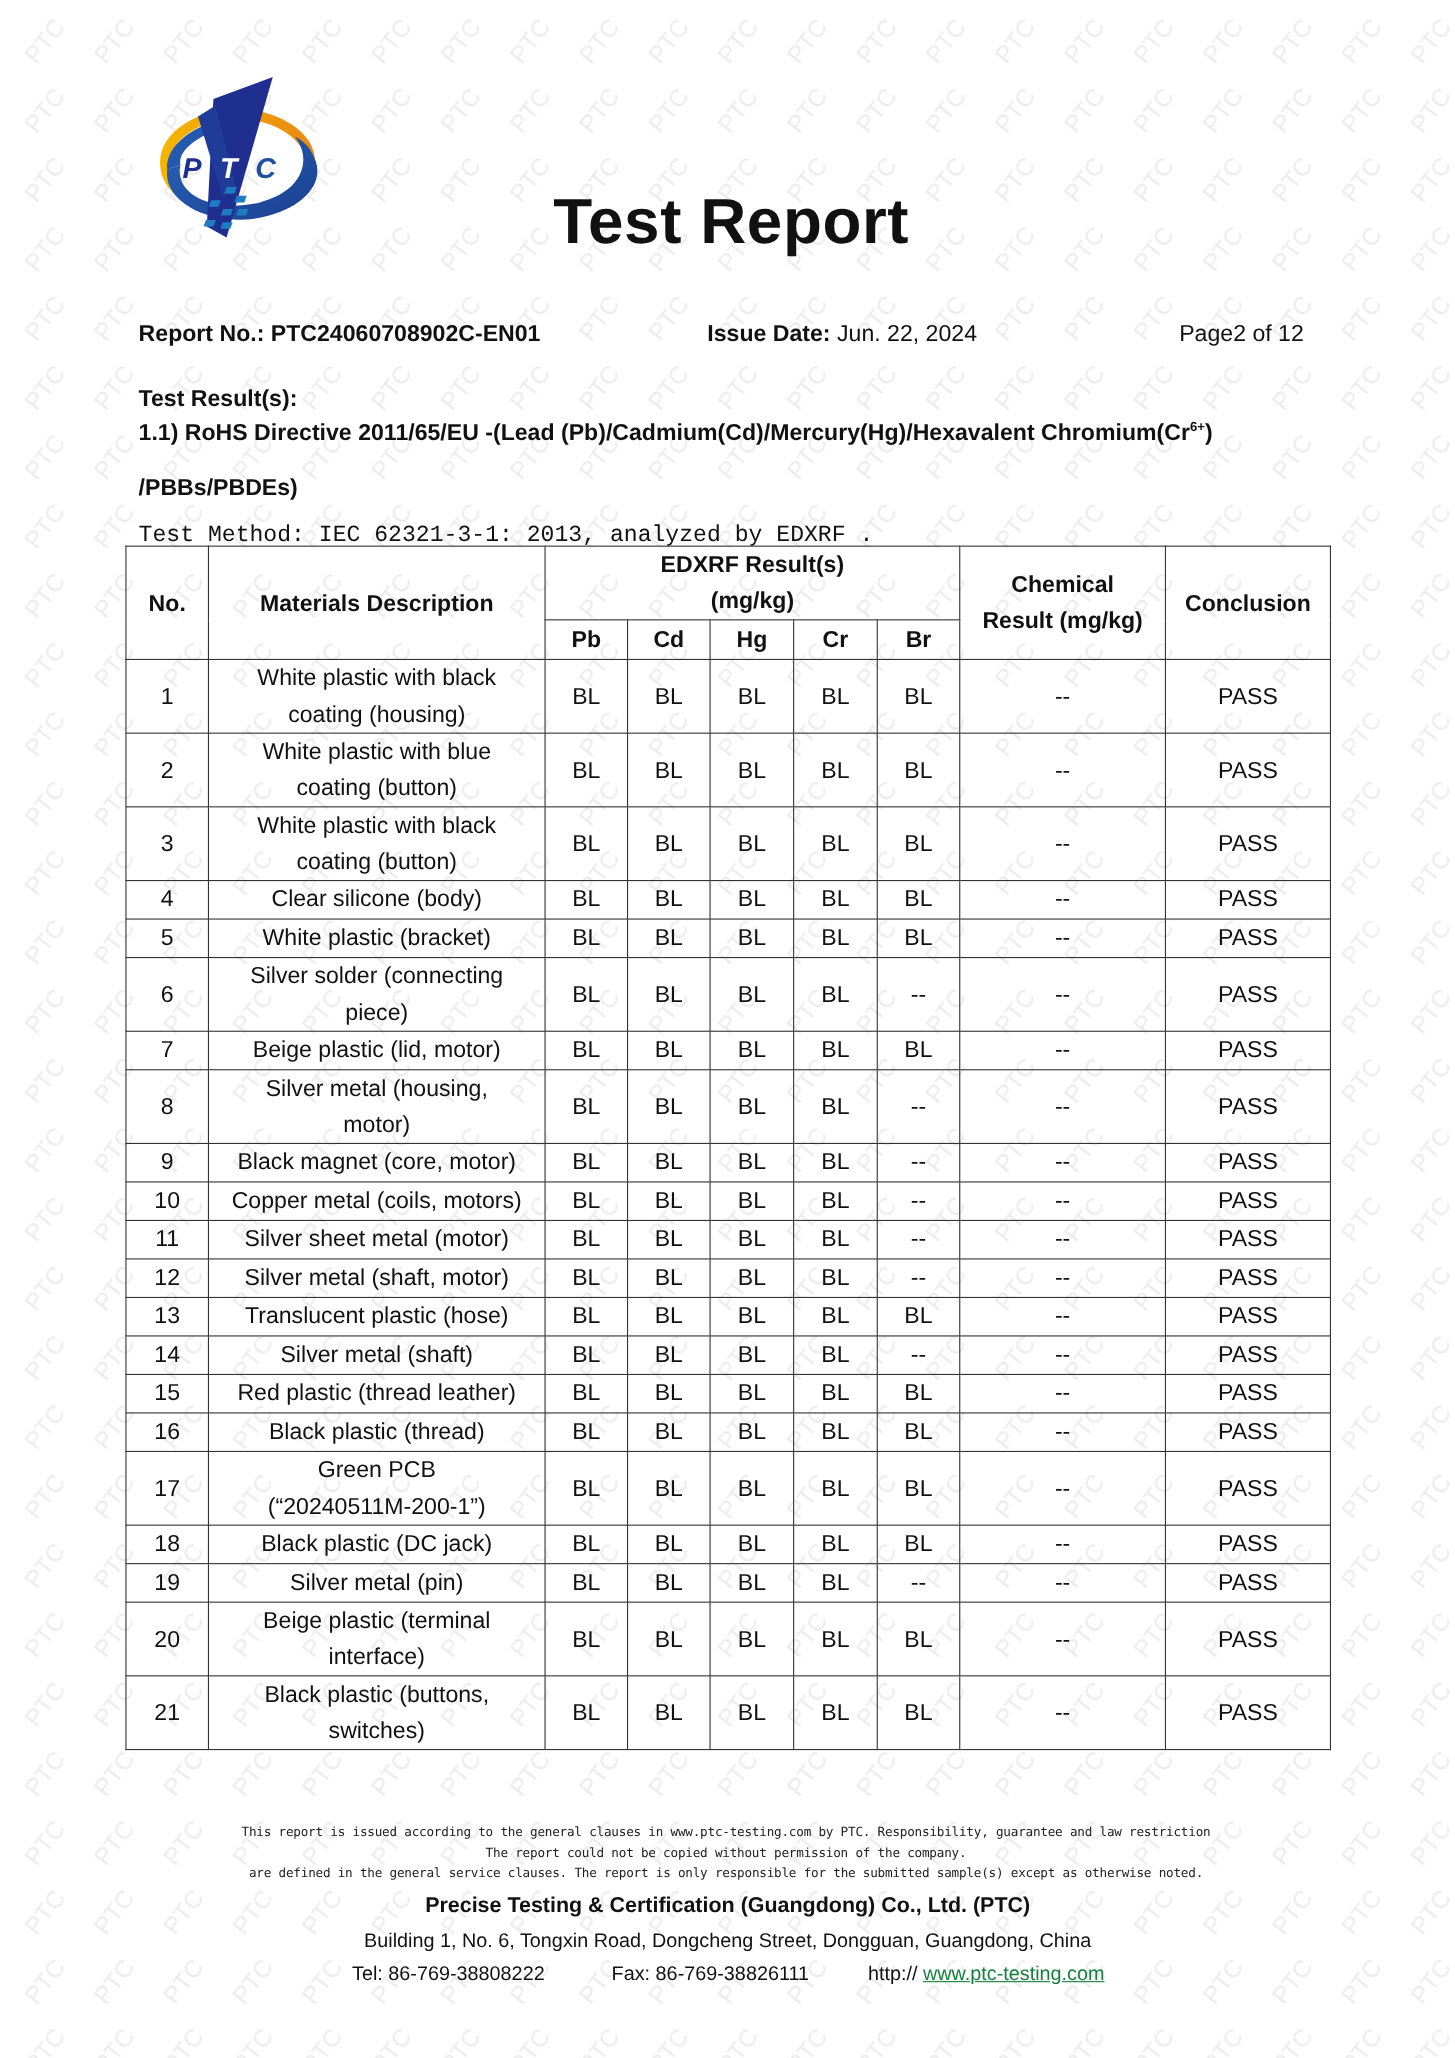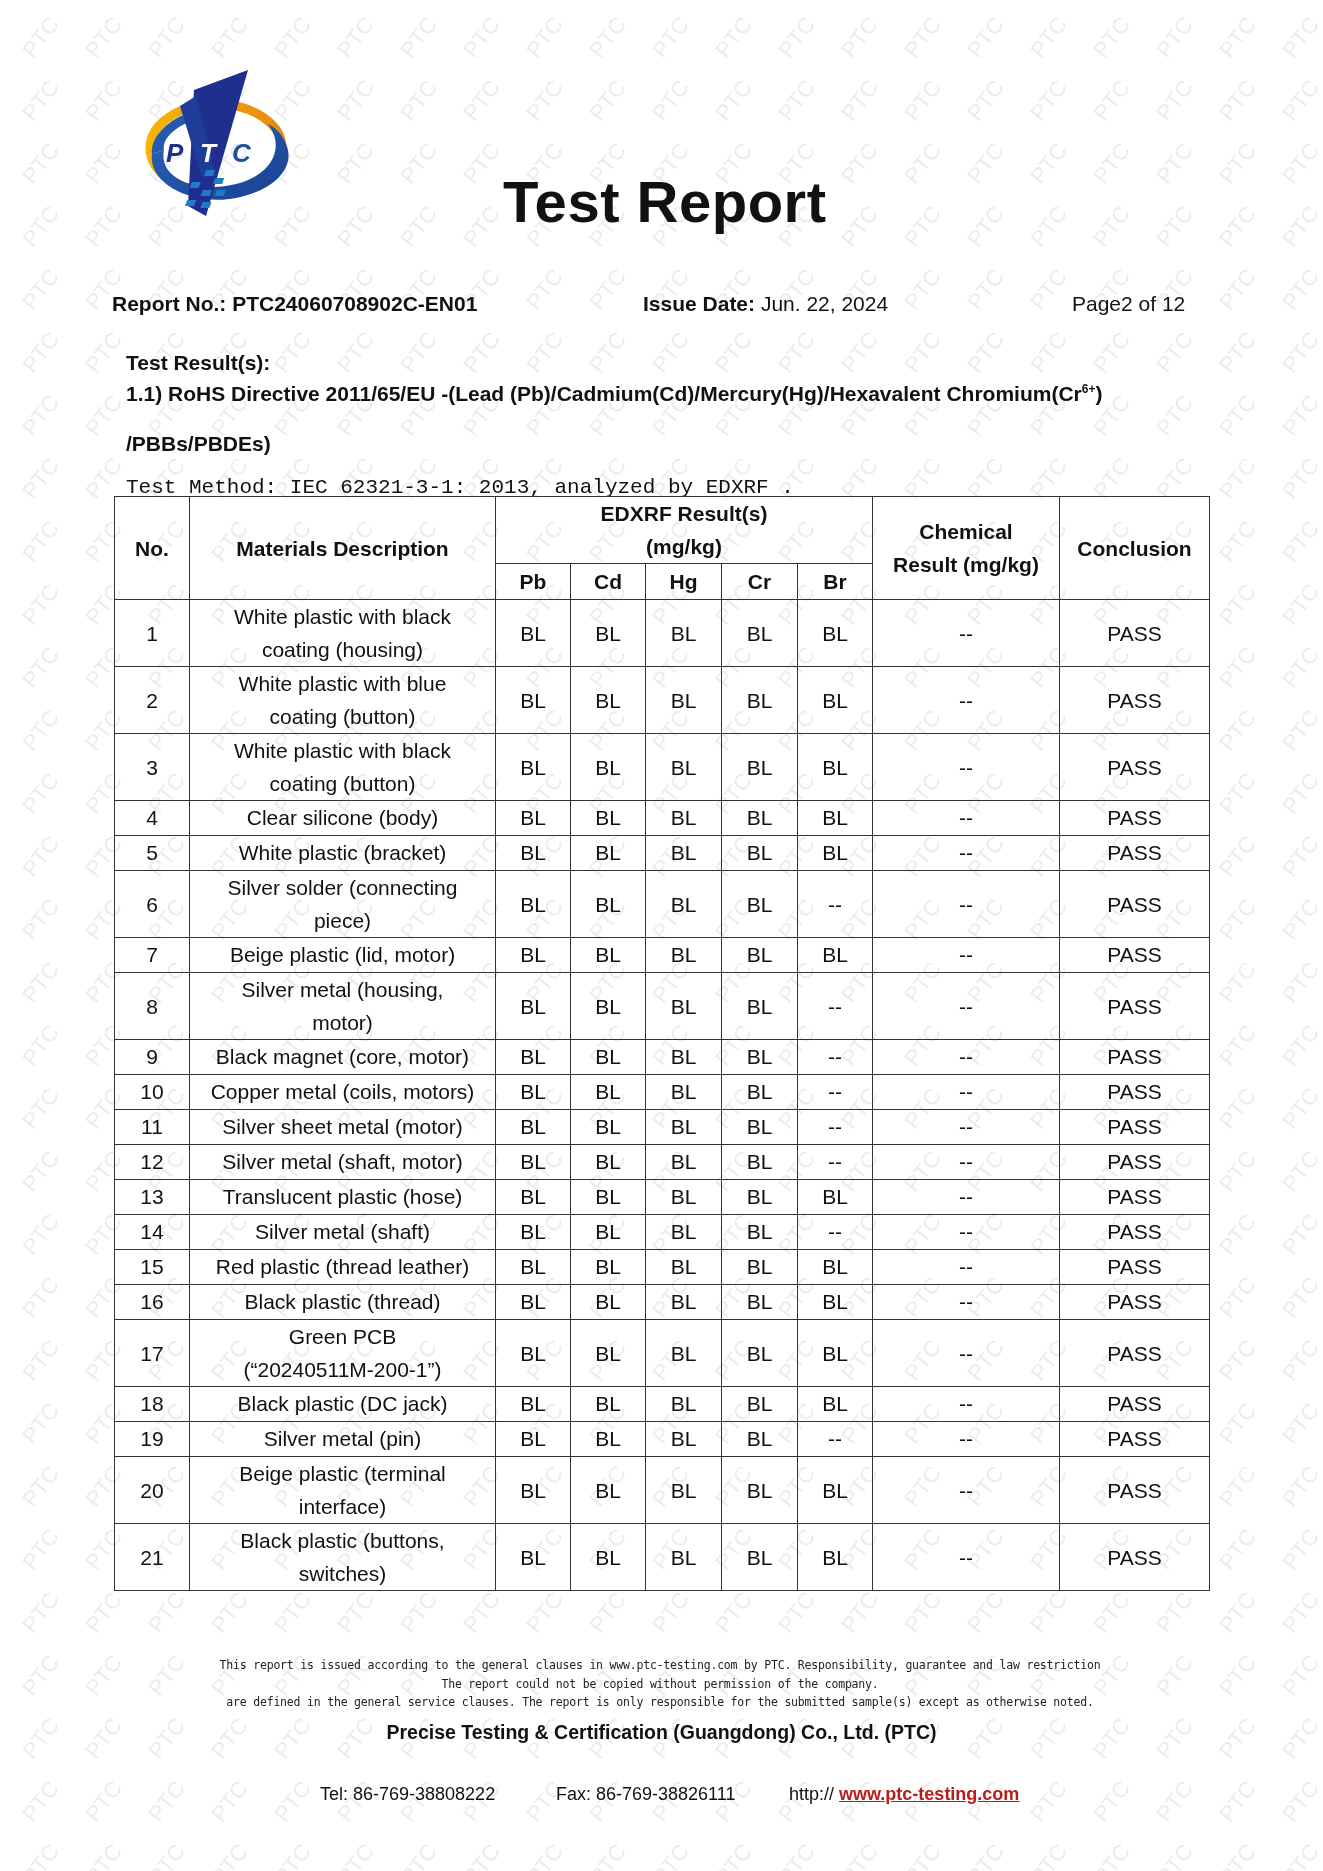--- a/index.html
+++ b/index.html
@@ -16,21 +16,21 @@
   .page { position: absolute; inset: 0; z-index: 1; }
 
   .logo { position: absolute; left: 136px; top: 66px; width: 165px; height: 152px; }
   .title {
     position: absolute; left: 503px; top: 168px; width: 320px;
     font-size: 58px; font-weight: bold; letter-spacing: 0.5px; white-space: nowrap;
   }
 
   .meta-row { position: absolute; top: 292px; font-size: 21px; white-space: nowrap; }
   .meta-row b { font-weight: bold; }
-  .report-no { left: 112px; }
+  .report-no { left: 126px; }
   .issue-date { left: 643px; text-align: right; }
   .page-num { left: 1072px; }
 
   .section { position: absolute; left: 126px; font-size: 21px; white-space: nowrap; }
   .sec-head { top: 351px; font-weight: bold; }
   .sec-title1 { top: 382px; font-weight: bold; }
   .sec-title2 { top: 432px; font-weight: bold; }
   .sec-method { top: 476px; font-family: Liberation Mono, monospace; }
   sup { font-size: 12px; vertical-align: 8px; line-height: 0; }
 
@@ -58,21 +58,21 @@
     font-size: 19.5px; font-weight: bold;
   }
   .address {
     position: absolute; left: 0; width: 1323px; top: 1754px; text-align: center;
     font-size: 18px;
   }
   .contact { position: absolute; top: 1784px; font-size: 18px; white-space: nowrap; }
   .tel { left: 320px; }
   .fax { left: 556px; }
   .web { left: 789px; }
-  .web a { color: #b91c1c; text-decoration: underline; font-weight: bold; }
+  .web a { color: #15803d; text-decoration: underline; }
 </style>
 </head>
 <body>
 
 <div class="watermark">
   <svg width="1323" height="1871" xmlns="http://www.w3.org/2000/svg">
     <defs>
       <pattern id="wm" x="0" y="0" width="63" height="63" patternUnits="userSpaceOnUse">
         <text x="10" y="50" transform="rotate(-52 31 31)" font-family="Liberation Sans, sans-serif" font-size="22" fill="#ececec" font-weight="normal">PTC</text>
       </pattern>
@@ -455,16 +455,17 @@
         </tr>
       </tbody>
   </table>
 
   <div class="disclaimer">
     <div>This report is issued according to the general clauses in www.ptc-testing.com by PTC. Responsibility, guarantee and law restriction</div>
     <div>The report could not be copied without permission of the company.</div>
     <div>are defined in the general service clauses. The report is only responsible for the submitted sample(s) except as otherwise noted.</div>
   </div>
   <div class="company">Precise Testing &amp; Certification (Guangdong) Co., Ltd. (PTC)</div>
+  <div class="address">Building 1, No. 6, Tongxin Road, Dongcheng Street, Dongguan, Guangdong, China</div>
   <div class="contact tel">Tel: 86-769-38808222</div>
   <div class="contact fax">Fax: 86-769-38826111</div>
   <div class="contact web"><span>http:// </span><a>www.ptc-testing.com</a></div>
 </div>
 
 </body></html>

